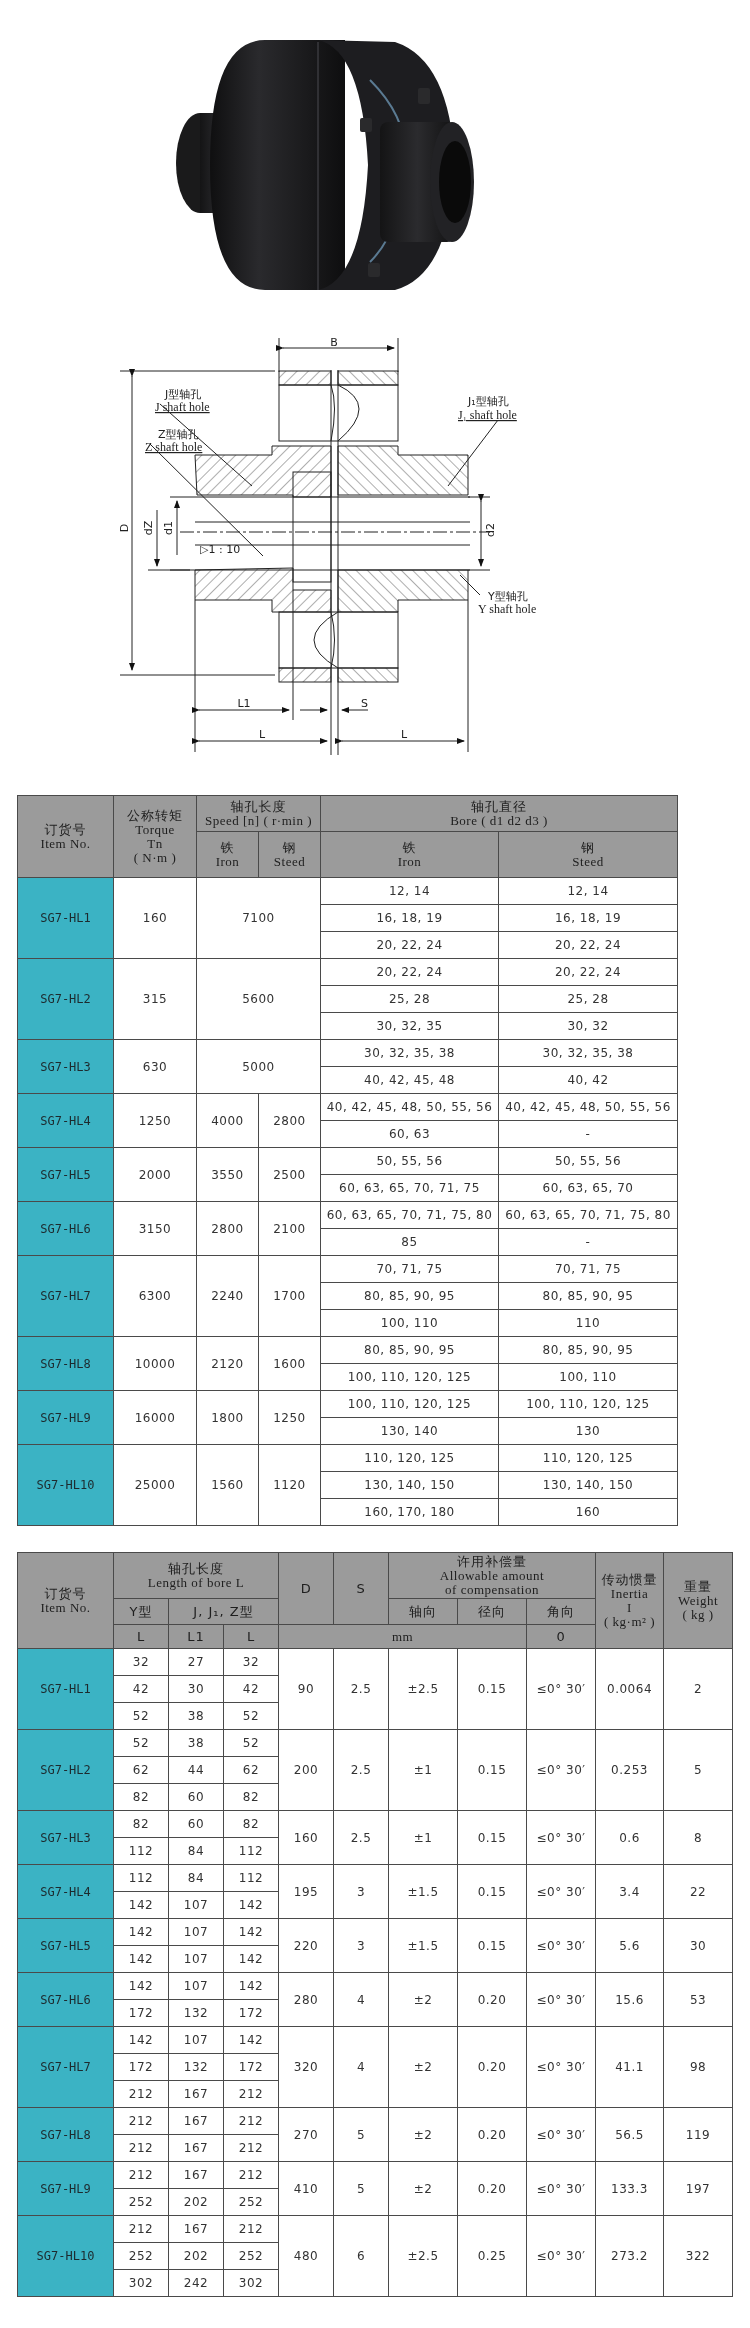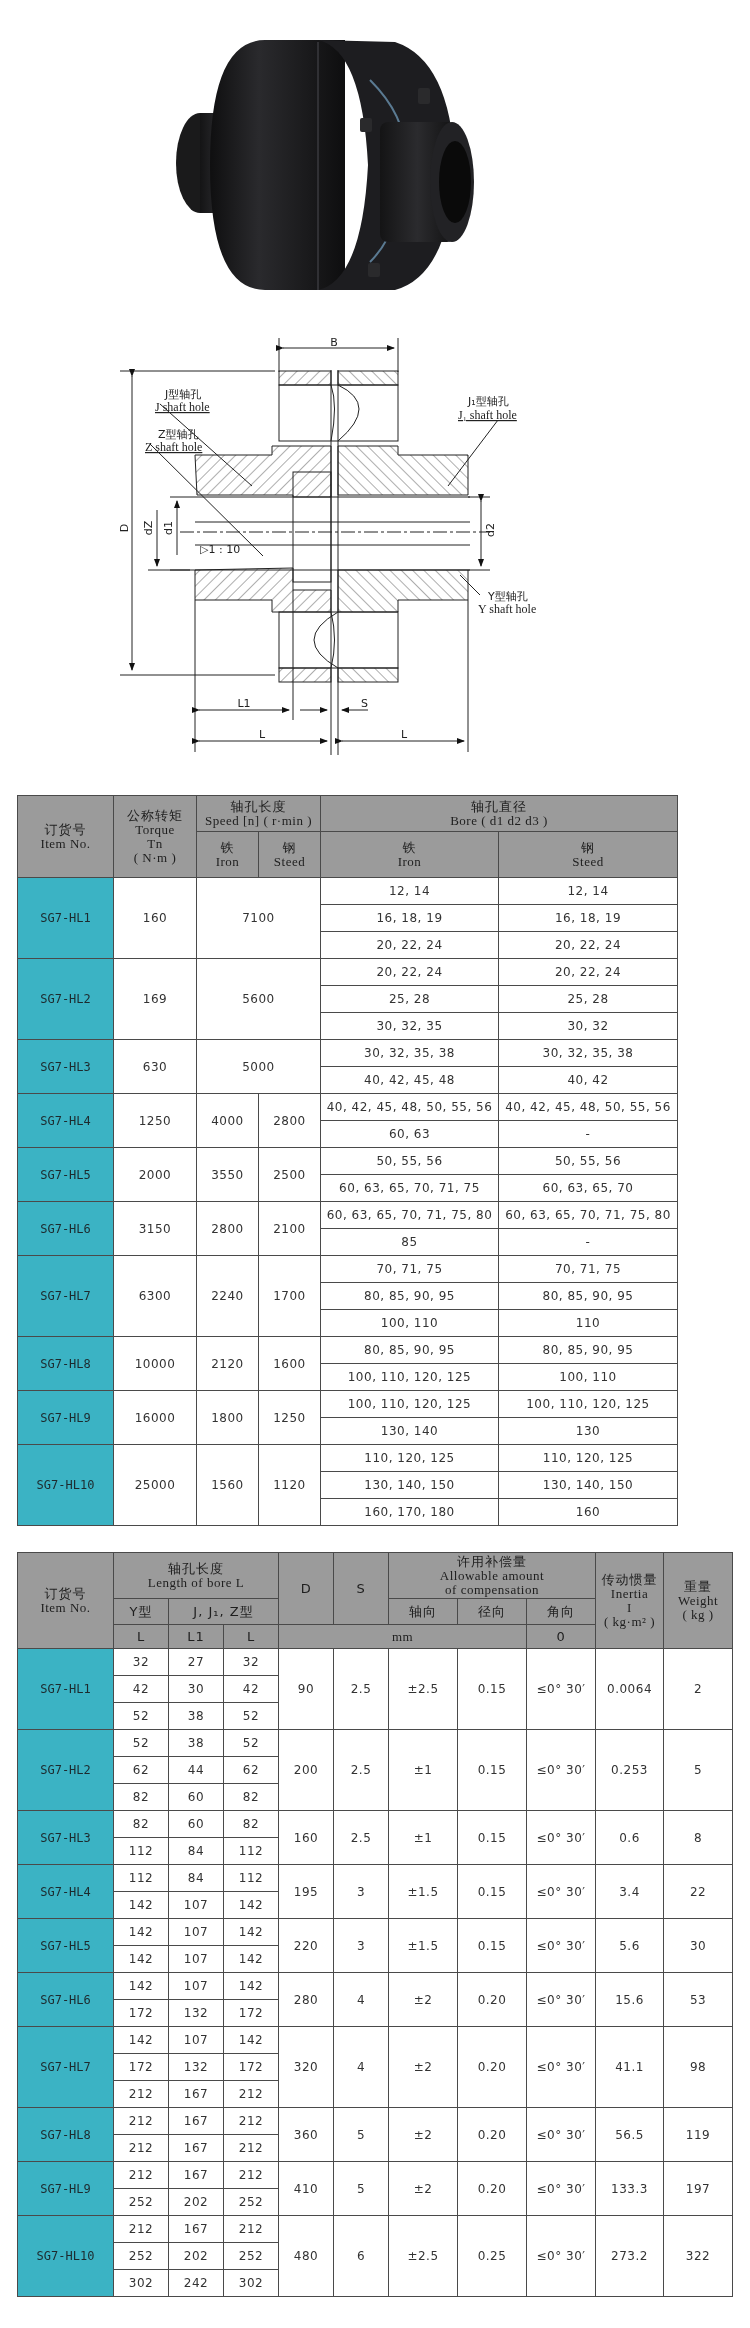--- a/index.html
+++ b/index.html
@@ -215,21 +215,21 @@
       <tr style="height: 26px;">
         <td class="sub">16, 18, 19</td>
         <td class="sub">16, 18, 19</td>
       </tr>
       <tr style="height: 26px;">
         <td class="sub">20, 22, 24</td>
         <td class="sub">20, 22, 24</td>
       </tr>
       <tr style="height: 26px;">
         <td class="item" rowspan="3">SG7-HL2</td>
-        <td rowspan="3">169</td>
+        <td rowspan="3">315</td>
         <td rowspan="3" colspan="2">5600</td>
         <td class="sub">20, 22, 24</td>
         <td class="sub">20, 22, 24</td>
       </tr>
       <tr style="height: 26px;">
         <td class="sub">25, 28</td>
         <td class="sub">25, 28</td>
       </tr>
       <tr style="height: 26px;">
         <td class="sub">30, 32, 35</td>
@@ -563,21 +563,21 @@
       <tr style="height: 27px;">
         <td>212</td>
         <td>167</td>
         <td>212</td>
       </tr>
       <tr style="height: 27px;">
         <td class="item" rowspan="2">SG7-HL8</td>
         <td>212</td>
         <td>167</td>
         <td>212</td>
-        <td rowspan="2">360</td>
+        <td rowspan="2">270</td>
         <td rowspan="2">5</td>
         <td rowspan="2">±2</td>
         <td rowspan="2">0.20</td>
         <td rowspan="2">≤0° 30′</td>
         <td rowspan="2">56.5</td>
         <td rowspan="2">119</td>
       </tr>
       <tr style="height: 27px;">
         <td>212</td>
         <td>167</td>

